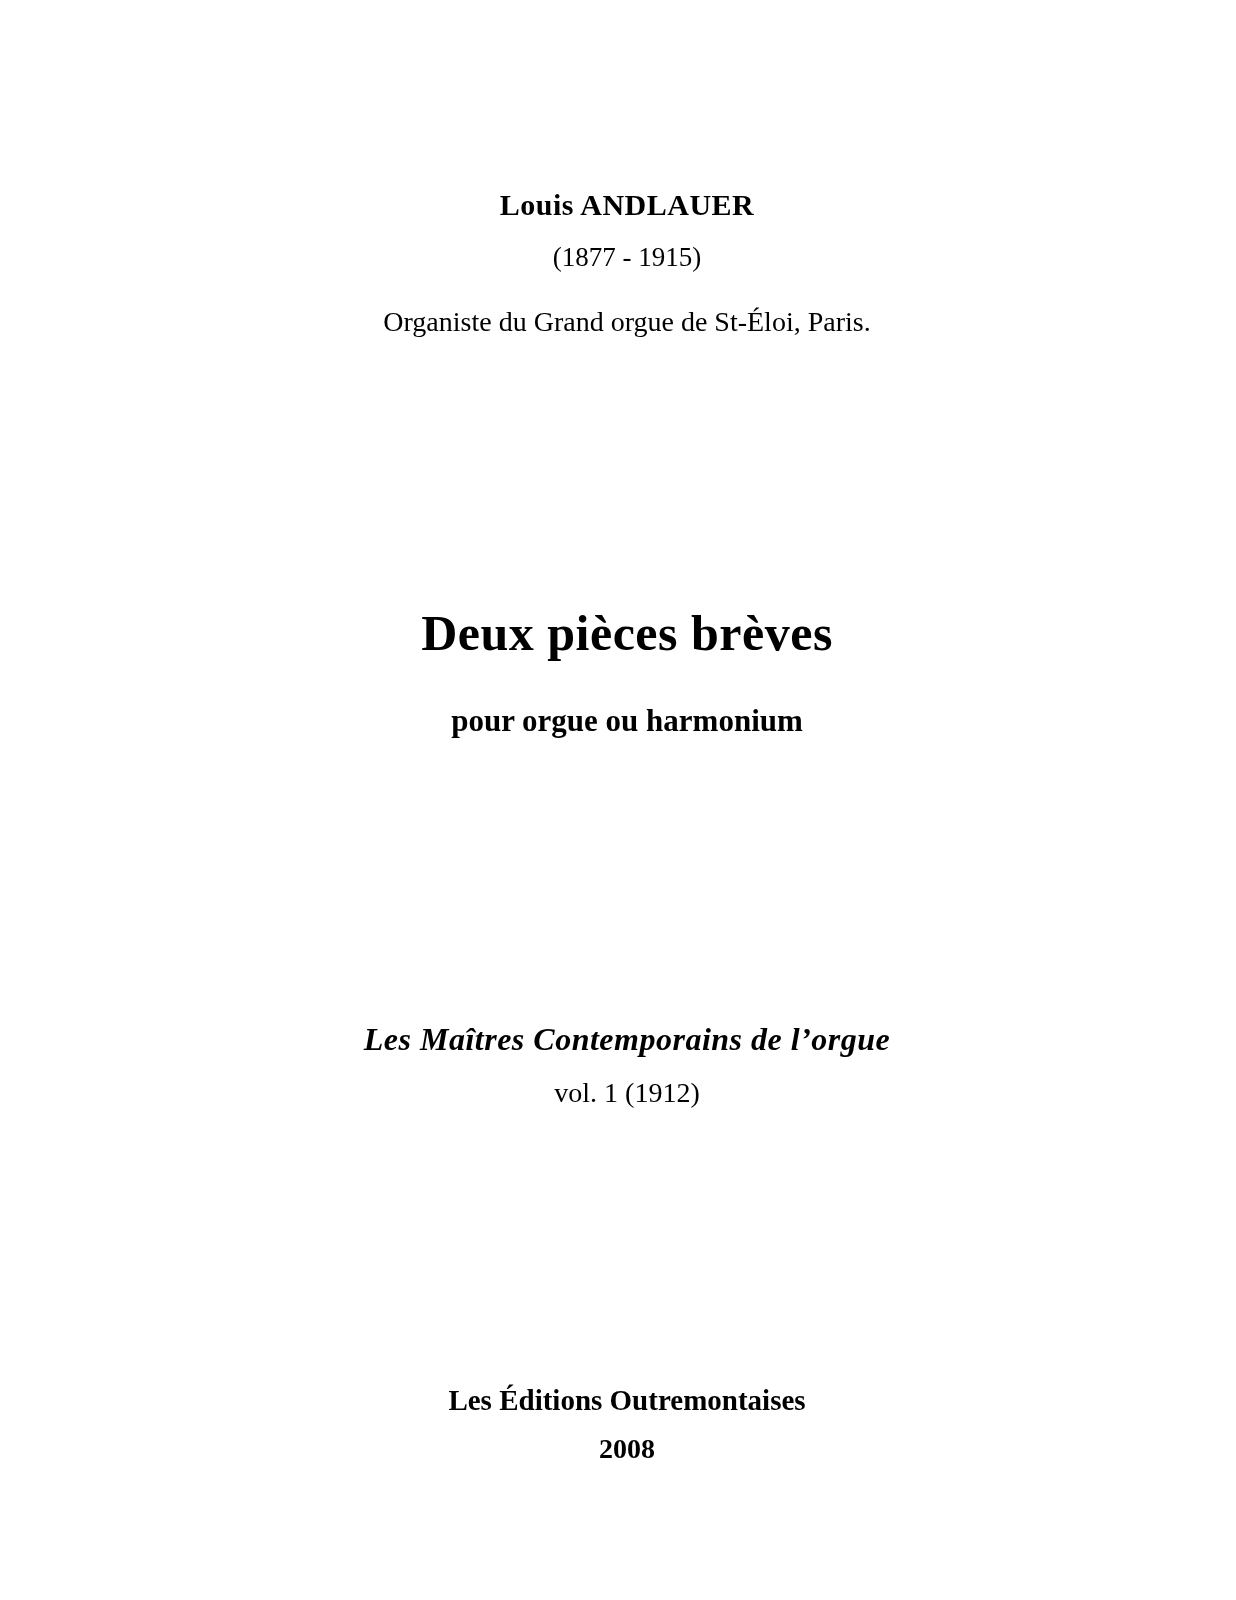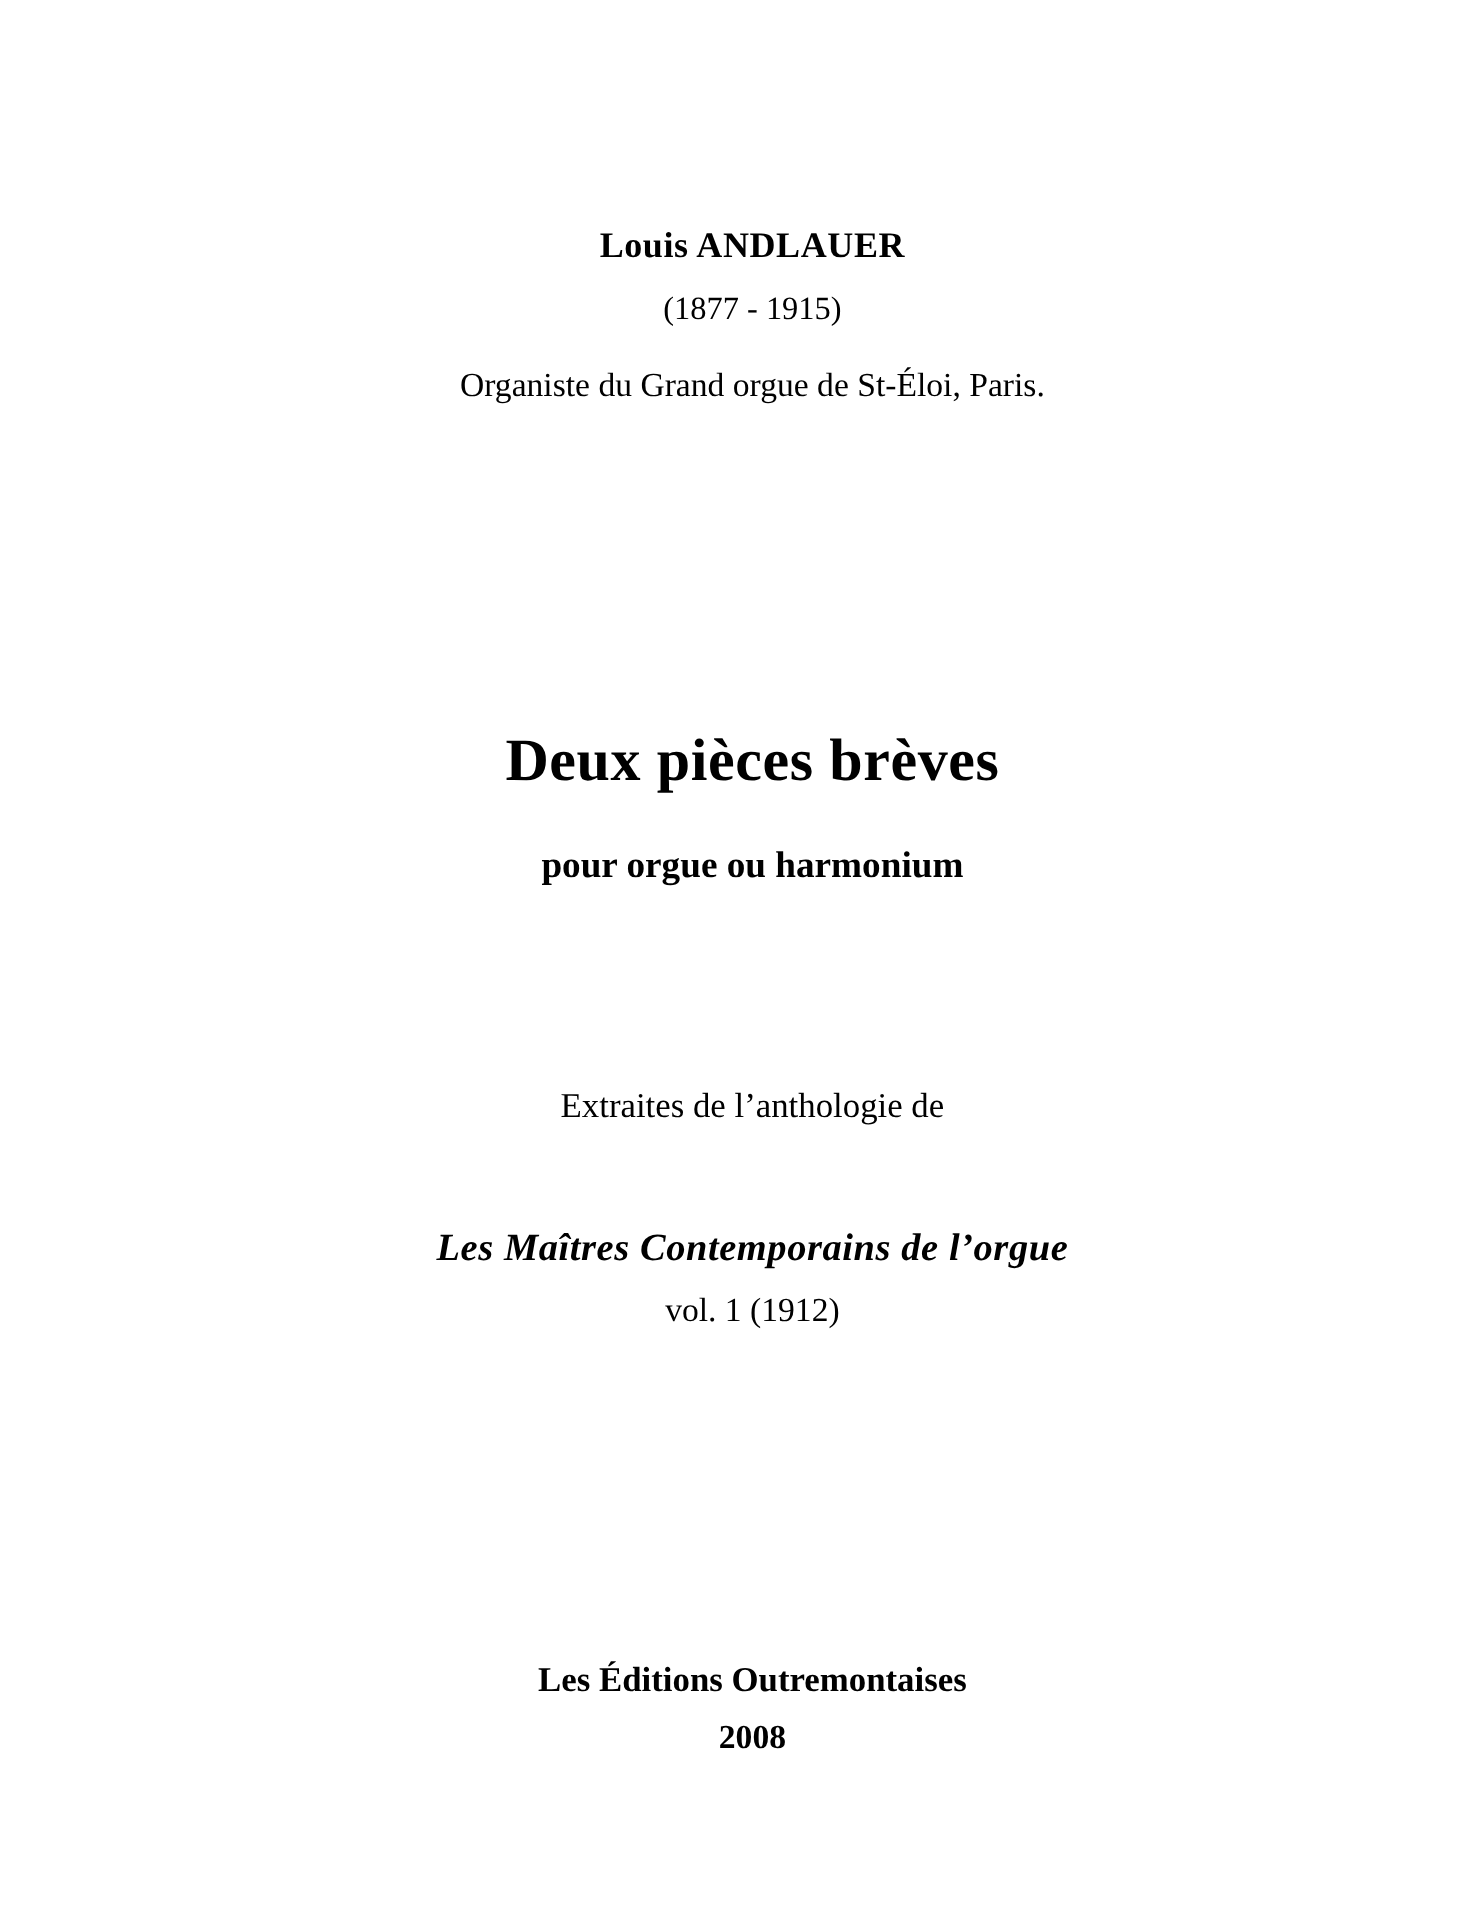--- a/index.html
+++ b/index.html
@@ -92,21 +92,21 @@
 
   <div class="line author-dates">(1877 - 1915)</div>
 
   <div class="line author-role">Organiste du Grand orgue de St-Éloi, Paris.</div>
 
   <div class="line main-title">Deux pièces brèves</div>
 
   <div class="line subtitle">pour orgue ou harmonium</div>
 
   <div class="line anthology">
-    <span>Extraites de l’anthologie de</span><br>
+    <br>
   </div>
 
   <div class="line series-title">Les Maîtres Contemporains de l’orgue</div>
 
   <div class="line volume">vol. 1 (1912)</div>
 
   <div class="line publisher">Les Éditions Outremontaises</div>
 
   <div class="line year">2008</div>
 

